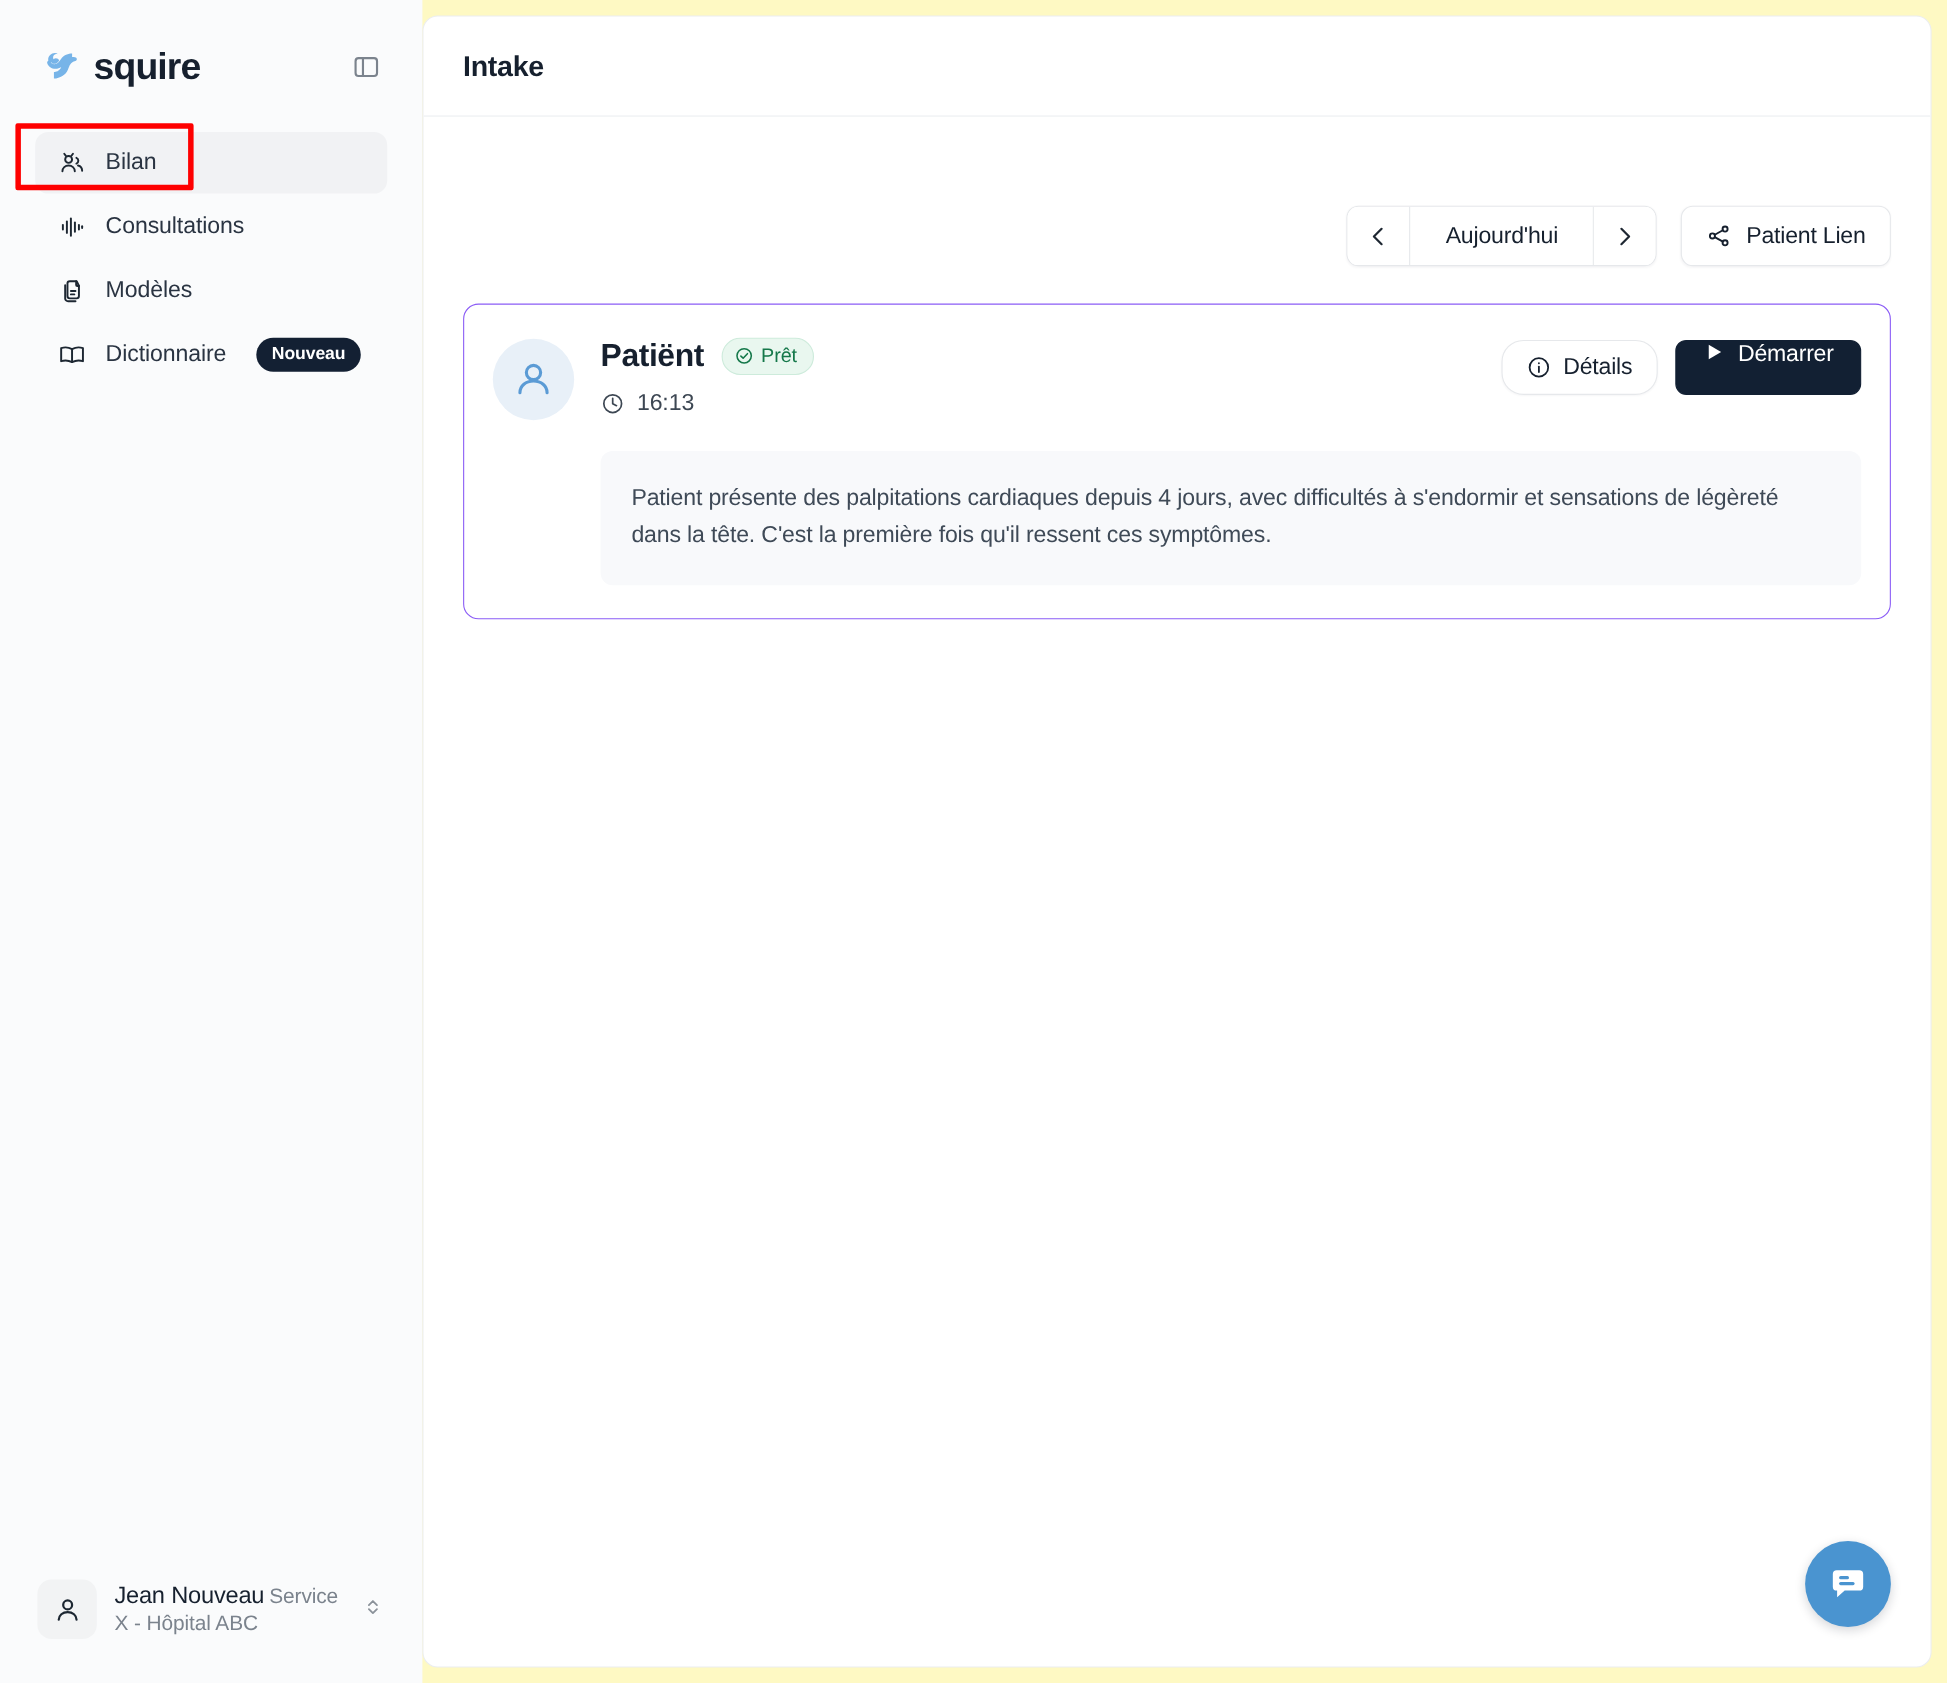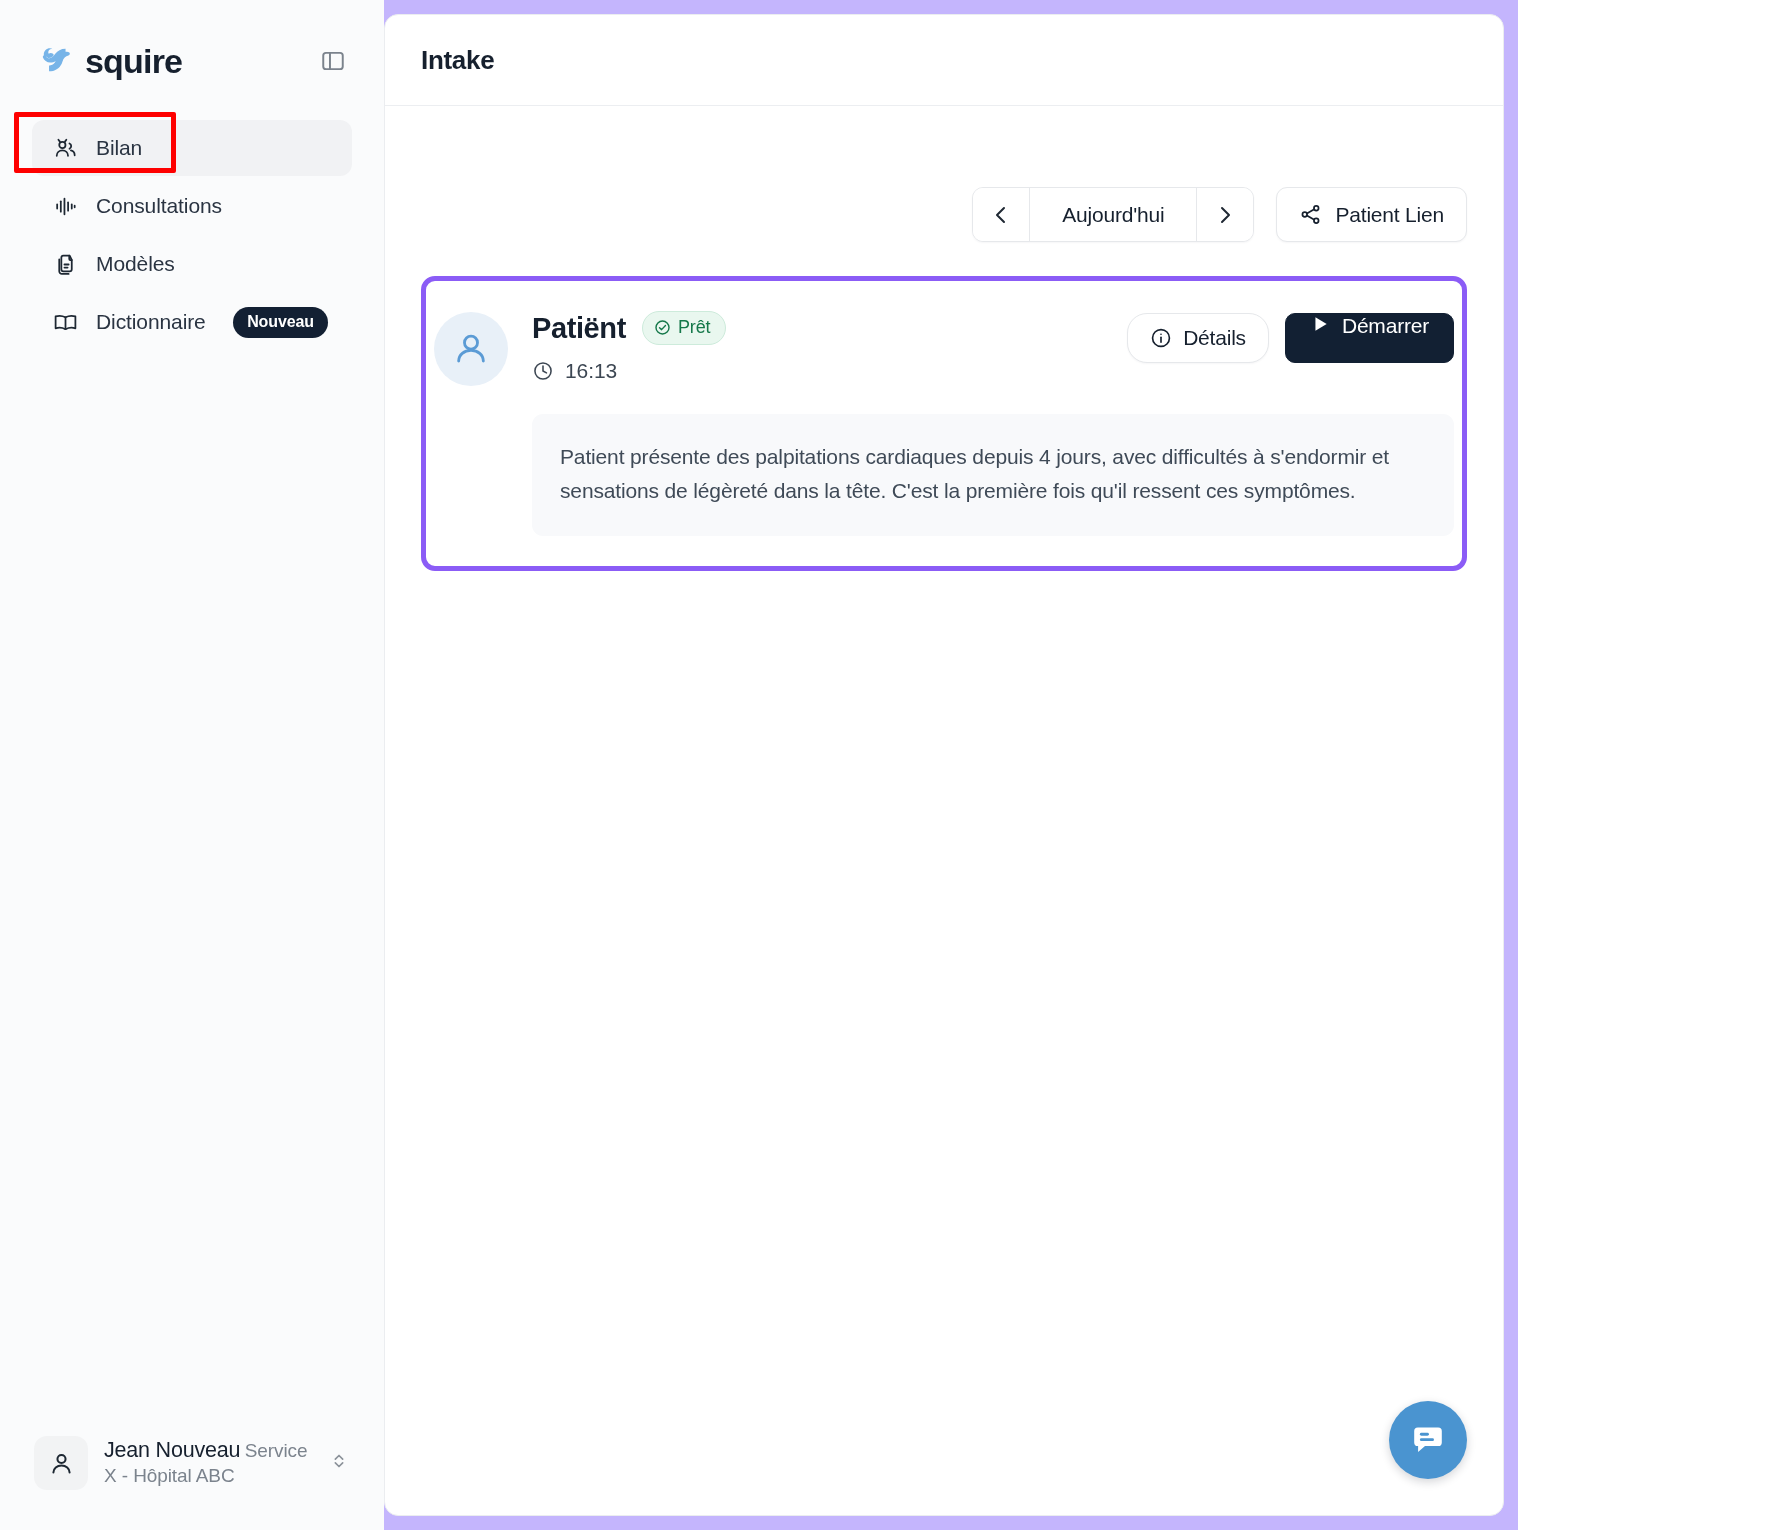--- a/index.html
+++ b/index.html
@@ -7,24 +7,24 @@
   html, body {
     width: 1770px;
     height: 1530px;
     background: #ffffff;
     font-family: "Liberation Sans", sans-serif;
     -webkit-font-smoothing: antialiased;
   }
 
   .app {
     position: relative;
-    width: 1518px;
+    width: 1770px;
     height: 1530px;
     display: flex;
-    background: #c4b5fd;
+    background: #fef9c3;
     overflow: hidden;
   }
 
   
   .sidebar {
     width: 384px;
     height: 1530px;
     background: #fafbfc;
     display: flex;
     flex-direction: column;
@@ -231,24 +231,24 @@
     font-size: 21px;
     color: #16202e;
     letter-spacing: -0.2px;
     box-shadow: 0 1px 2px rgba(16,24,40,0.04);
     white-space: nowrap;
   }
 
   
   .card {
     margin-top: 34px;
-    border: 5px solid #8b5cf6;
+    border: 1px solid #8b5cf6;
     border-radius: 14px;
     background: #ffffff;
-    padding: 28px 8px 30px;
+    padding: 28px 26px 30px;
   }
 
   .card-head {
     display: flex;
     align-items: flex-start;
     gap: 24px;
   }
   .patient-avatar {
     width: 74px; height: 74px;
     border-radius: 50%;

